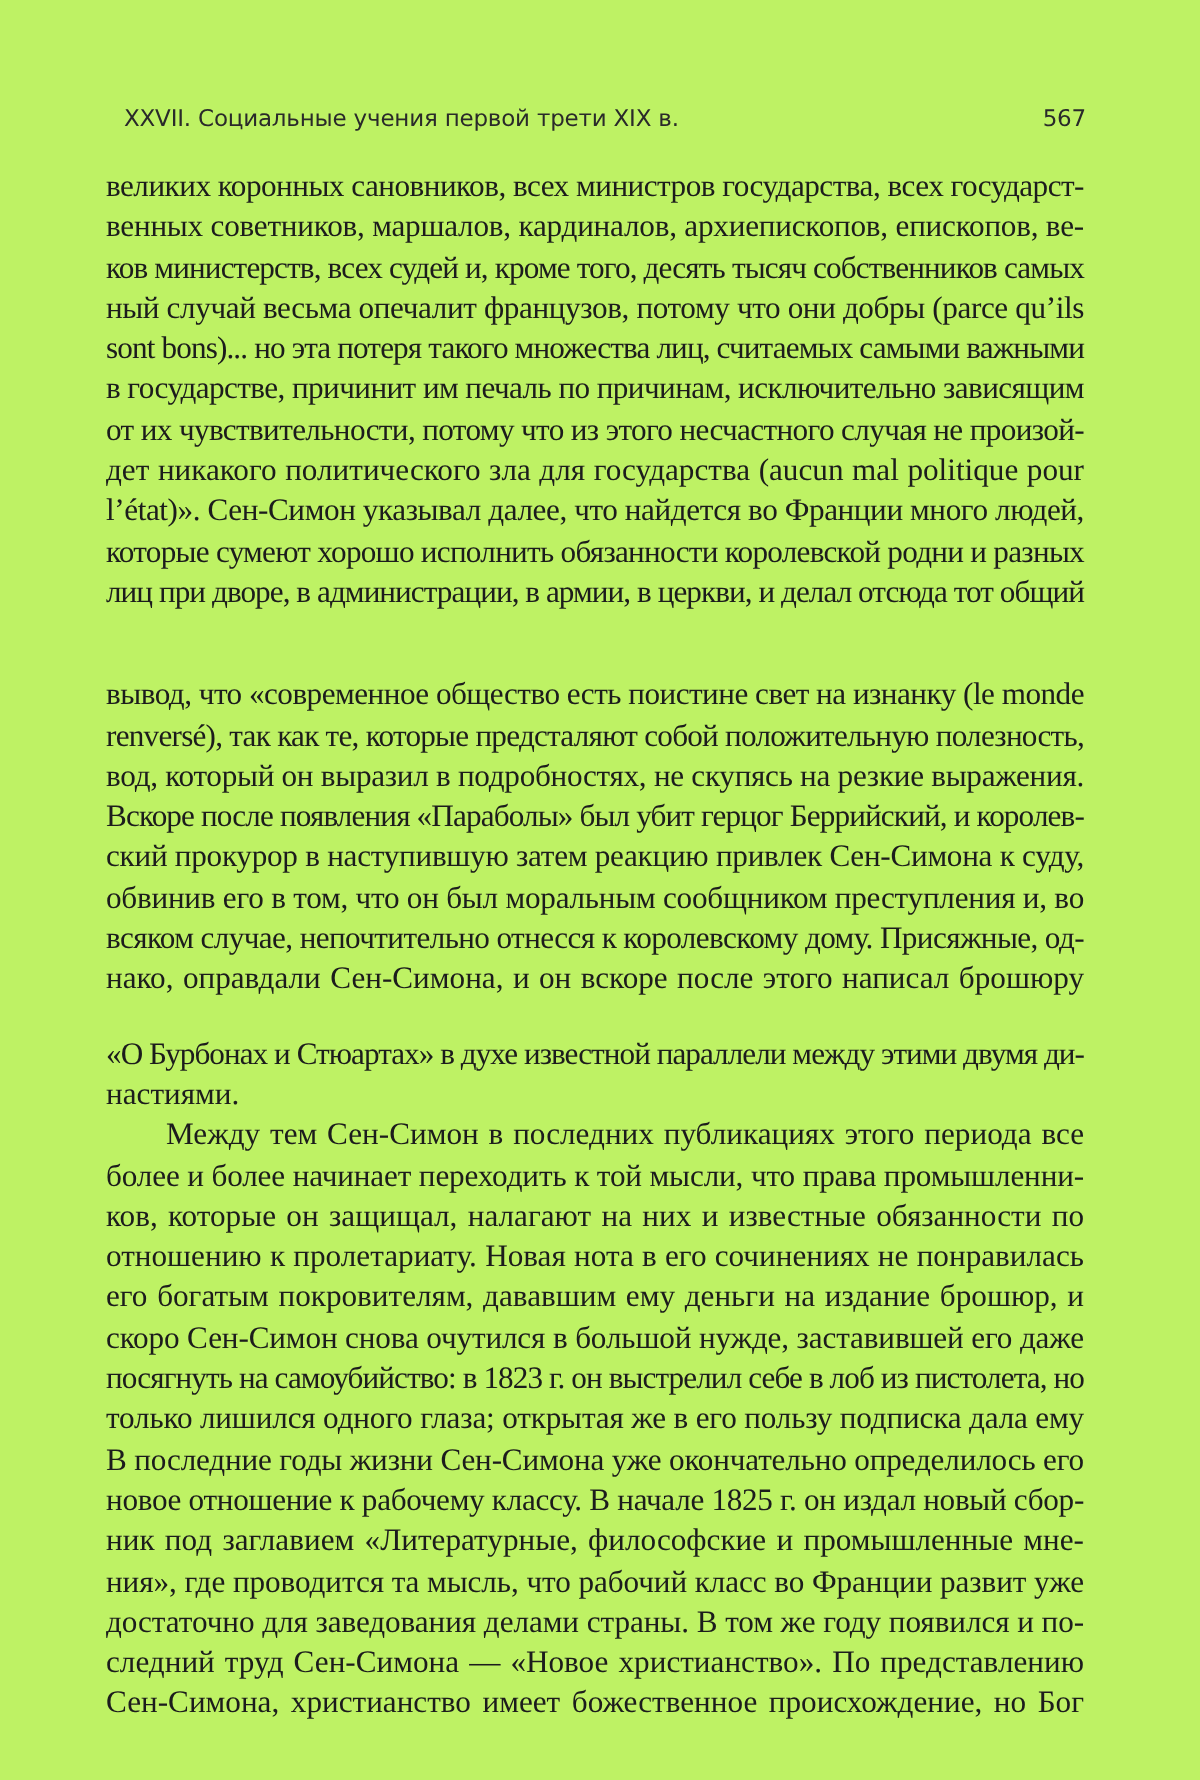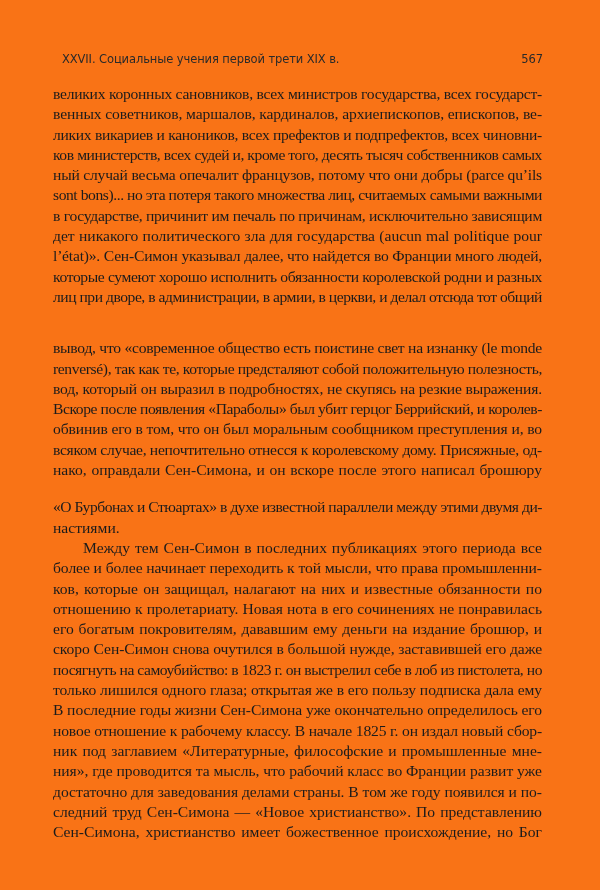--- a/index.html
+++ b/index.html
@@ -1,17 +1,17 @@
 <!DOCTYPE html>
 <html><head>
 <meta charset="utf-8">
 <style>
   html, body { margin: 0; padding: 0; background: #ffffff; }
   body { width: 600px; height: 890px; position: relative; overflow: hidden; color: #1a1a1a; }
-  .page { position: absolute; left: 0; top: 0; width: 600px; height: 890px; background: #f97316; }
+  .page { position: absolute; left: 0; top: 0; width: 600px; height: 890px; background: #bef264; }
   .running-head {
     position: absolute; left: 62px; top: 52px; width: 481px; height: 20px;
     font-family: "DejaVu Sans", sans-serif; font-size: 11.5px; color: #2a2a2a;
     letter-spacing: -0.1px;
   }
   .running-head .title { position: absolute; left: 0; top: 0; white-space: nowrap; }
   .running-head .folio { position: absolute; right: 0; top: 0; }
   .body-text {
     position: absolute; left: 53px; top: 84px; width: 489px;
     font-family: "Liberation Serif", serif; font-size: 15.6px; line-height: 20.3px;
@@ -27,33 +27,34 @@
 <div class="page">
   <div class="running-head">
     <span class="title">XXVII. Социальные учения первой трети XIX в.</span>
     <span class="folio">567</span>
   </div>
 
   <div class="body-text" id="body-text">
     <div>
       <span class="line" style="letter-spacing: -0.257161px;">великих коронных сановников, всех министров государства, всех государст-</span>
       <span class="line" style="letter-spacing: -0.112277px;">венных советников, маршалов, кардиналов, архиепископов, епископов, ве-</span>
-      <span class="line" style="letter-spacing: -0.301215px;">ликих викариев и каноников, всех префектов и подпрефектов, всех чиновни-</span>
       <span class="line" style="letter-spacing: -0.42875px;">ков министерств, всех судей и, кроме того, десять тысяч собственников самых</span>
       <span class="line" style="letter-spacing: -0.192708px;">ный случай весьма опечалит французов, потому что они добры (parce qu’ils</span>
       <span class="line" style="letter-spacing: -0.432432px;">sont bons)... но эта потеря такого множества лиц, считаемых самыми важными</span>
       <span class="line" style="letter-spacing: -0.291741px;">в государстве, причинит им печаль по причинам, исключительно зависящим</span>
+      <span class="line" style="letter-spacing: -0.317568px;">от их чувствительности, потому что из этого несчастного случая не произой-</span>
       <span class="line">дет никакого политического зла для государства (aucun mal politique pour</span>
       <span class="line" style="letter-spacing: -0.20638px;">l’état)». Сен-Симон указывал далее, что найдется во Франции много людей,</span>
       <span class="line" style="letter-spacing: -0.364063px;">которые сумеют хорошо исполнить обязанности королевской родни и разных</span>
       <span class="line" style="letter-spacing: -0.471458px;">лиц при дворе, в администрации, в армии, в церкви, и делал отсюда тот общий</span>
       <span class="line" style="letter-spacing: -0.259549px; margin-top: 31px;">вывод, что «современное общество есть поистине свет на изнанку (le monde</span>
       <span class="line" style="letter-spacing: -0.375211px;">renversé), так как те, которые предсталяют собой положительную полезность,</span>
       <span class="line" style="letter-spacing: -0.142826px;">вод, который он выразил в подробностях, не скупясь на резкие выражения.</span>
       <span class="line" style="letter-spacing: -0.43099px;">Вскоре после появления «Параболы» был убит герцог Беррийский, и королев-</span>
+      <span class="line" style="letter-spacing: -0.133502px;">ский прокурор в наступившую затем реакцию привлек Сен-Симона к суду,</span>
       <span class="line" style="letter-spacing: -0.120471px;">обвинив его в том, что он был моральным сообщником преступления и, во</span>
       <span class="line" style="letter-spacing: -0.303602px;">всяком случае, непочтительно отнесся к королевскому дому. Присяжные, од-</span>
       <span class="line">нако, оправдали Сен-Симона, и он вскоре после этого написал брошюру</span>
       <span class="line" style="letter-spacing: -0.480903px; margin-top: 17px;">«О Бурбонах и Стюартах» в духе известной параллели между этими двумя ди-</span>
       <span class="line last">настиями.</span>
     </div>
     <div>
       <span class="line indent">Между тем Сен-Симон в последних публикациях этого периода все</span>
       <span class="line" style="letter-spacing: -0.071558px;">более и более начинает переходить к той мысли, что права промышленни-</span>
       <span class="line">ков, которые он защищал, налагают на них и известные обязанности по</span>

